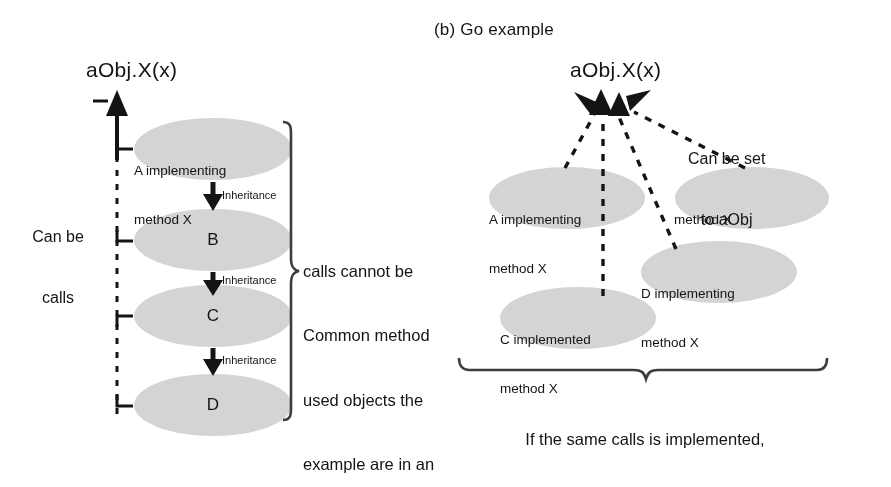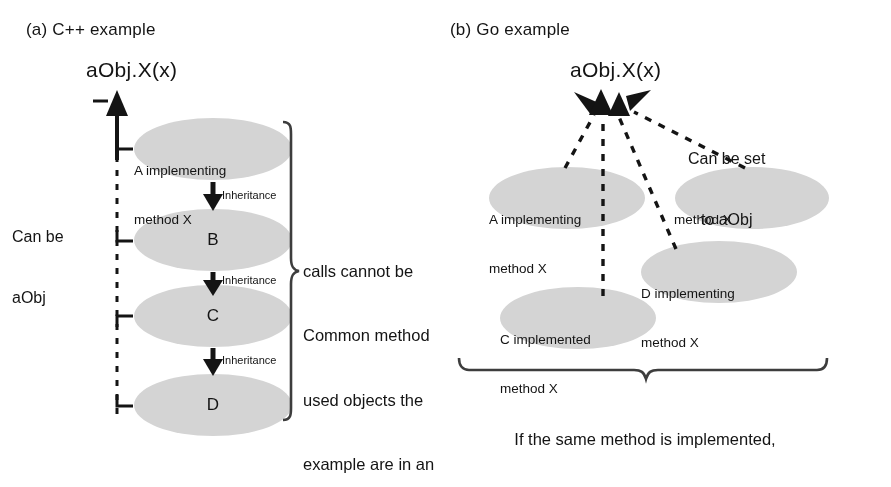--- a/index.html
+++ b/index.html
@@ -47,21 +47,21 @@
     text-align: center;
   }
   .inh-label {
     font-size: 11px;
   }
   .side-note {
     font-size: 16px;
     line-height: 1.28;
     text-align: center;
   }
-  .side-note.right-align { text-align: left; }
+  .side-note.right-align { text-align: center; }
   .brace-note {
     font-size: 16.5px;
     line-height: 1.3;
   }
   .bottom-note {
     font-size: 16.5px;
     text-align: center;
     line-height: 1.32;
   }
 </style>
@@ -143,27 +143,26 @@
 
     <path d="M459,358
              C459,366 463,370 469,370
              L634,370
              C641,370 644,372 646,379
              C648,372 651,370 658,370
              L817,370
              C824,370 827,366 827,358" fill="none" stroke="#3d3d3d" stroke-width="2.6"></path>
   </svg>
 
-  <div class="lbl panel-title" style="left:26px; top:20px;">(a) C++ example</div>
 
   <div class="lbl call-sig" style="left:86px; top:58px;">aObj.X(x)</div>
 
   <div class="lbl side-note right-align" style="left:12px; top:186px; width:92px;">
     <div>Can be</div>
-    <div>aObj</div>
+    <div>calls</div>
   </div>
 
   <div class="lbl node-text" style="left:134px; top:131px; width:158px;">
     <div>A implementing</div>
     <div>method X</div>
   </div>
 
   <div class="lbl node-letter" style="left:134px; top:230px; width:158px;">B</div>
   <div class="lbl node-letter" style="left:134px; top:306px; width:158px;">C</div>
   <div class="lbl node-letter" style="left:134px; top:395px; width:158px;">D</div>
@@ -174,21 +173,21 @@
 
   <div class="lbl brace-note" style="left:303px; top:218px;">
     <div>calls cannot be</div>
     <div>Common method</div>
     <div>used objects the</div>
     <div>example are in an</div>
     
     
   </div>
 
-  <div class="lbl panel-title" style="left:450px; top:20px;">(b) Go example</div>
+  <div class="lbl panel-title" style="left:434px; top:20px;">(b) Go example</div>
 
   <div class="lbl call-sig" style="left:570px; top:58px;">aObj.X(x)</div>
 
   <div class="lbl side-note" style="left:688px; top:108px;">
     <div>Can be set</div>
     <div>to aObj</div>
   </div>
 
   <div class="lbl node-text" style="left:489px; top:180px; width:157px;">
     <div>A implementing</div>
@@ -203,18 +202,18 @@
     <div>C implemented</div>
     <div>method X</div>
   </div>
 
   <div class="lbl node-text" style="left:641px; top:254px; width:157px;">
     <div>D implementing</div>
     <div>method X</div>
   </div>
 
   <div class="lbl bottom-note" style="left:456px; top:385px; width:378px;">
-    <div>If the same method is implemented,</div>
+    <div>If the same calls is implemented,</div>
     
     
   </div>
 
 </div>
 
 </body></html>

